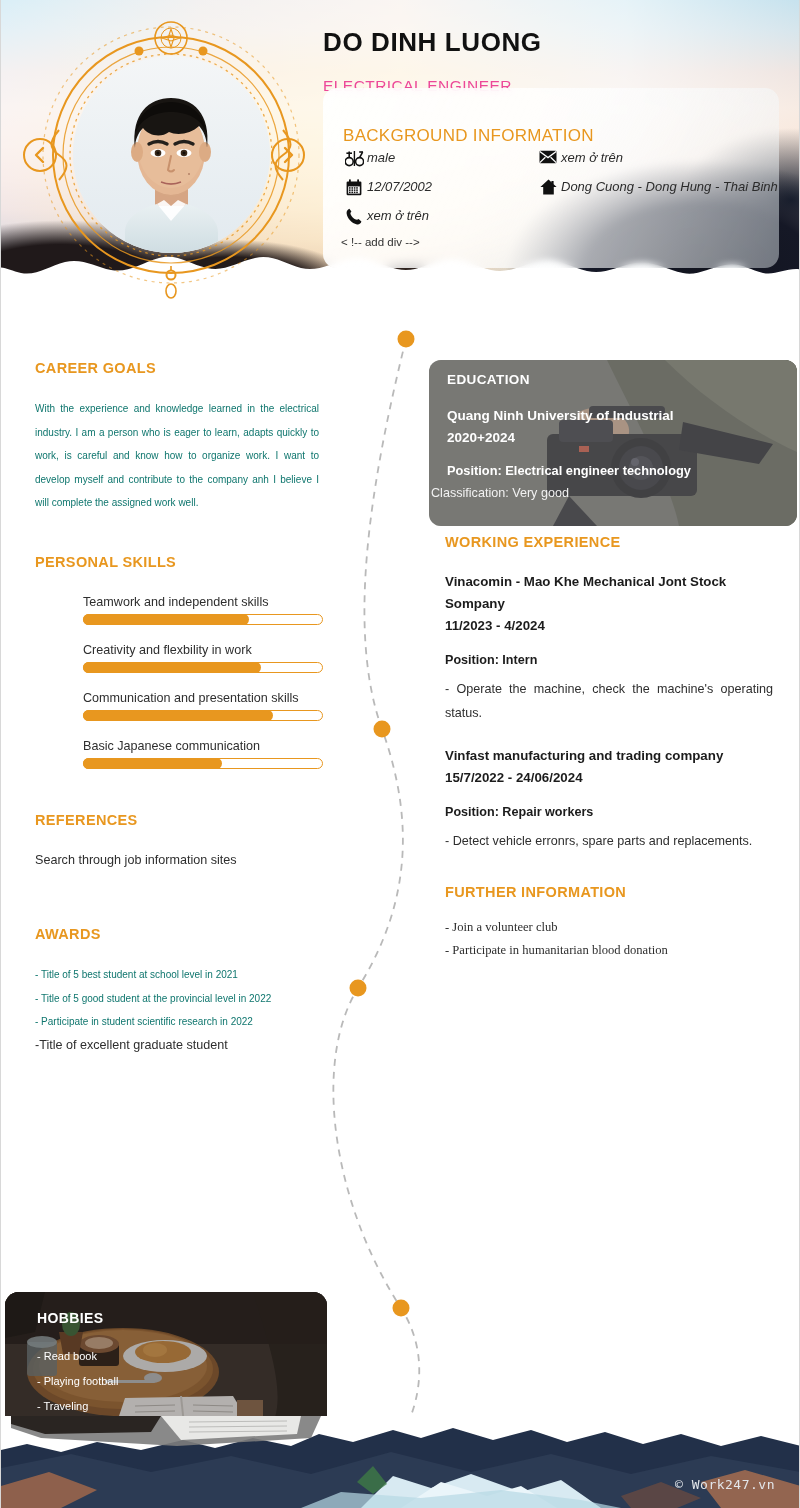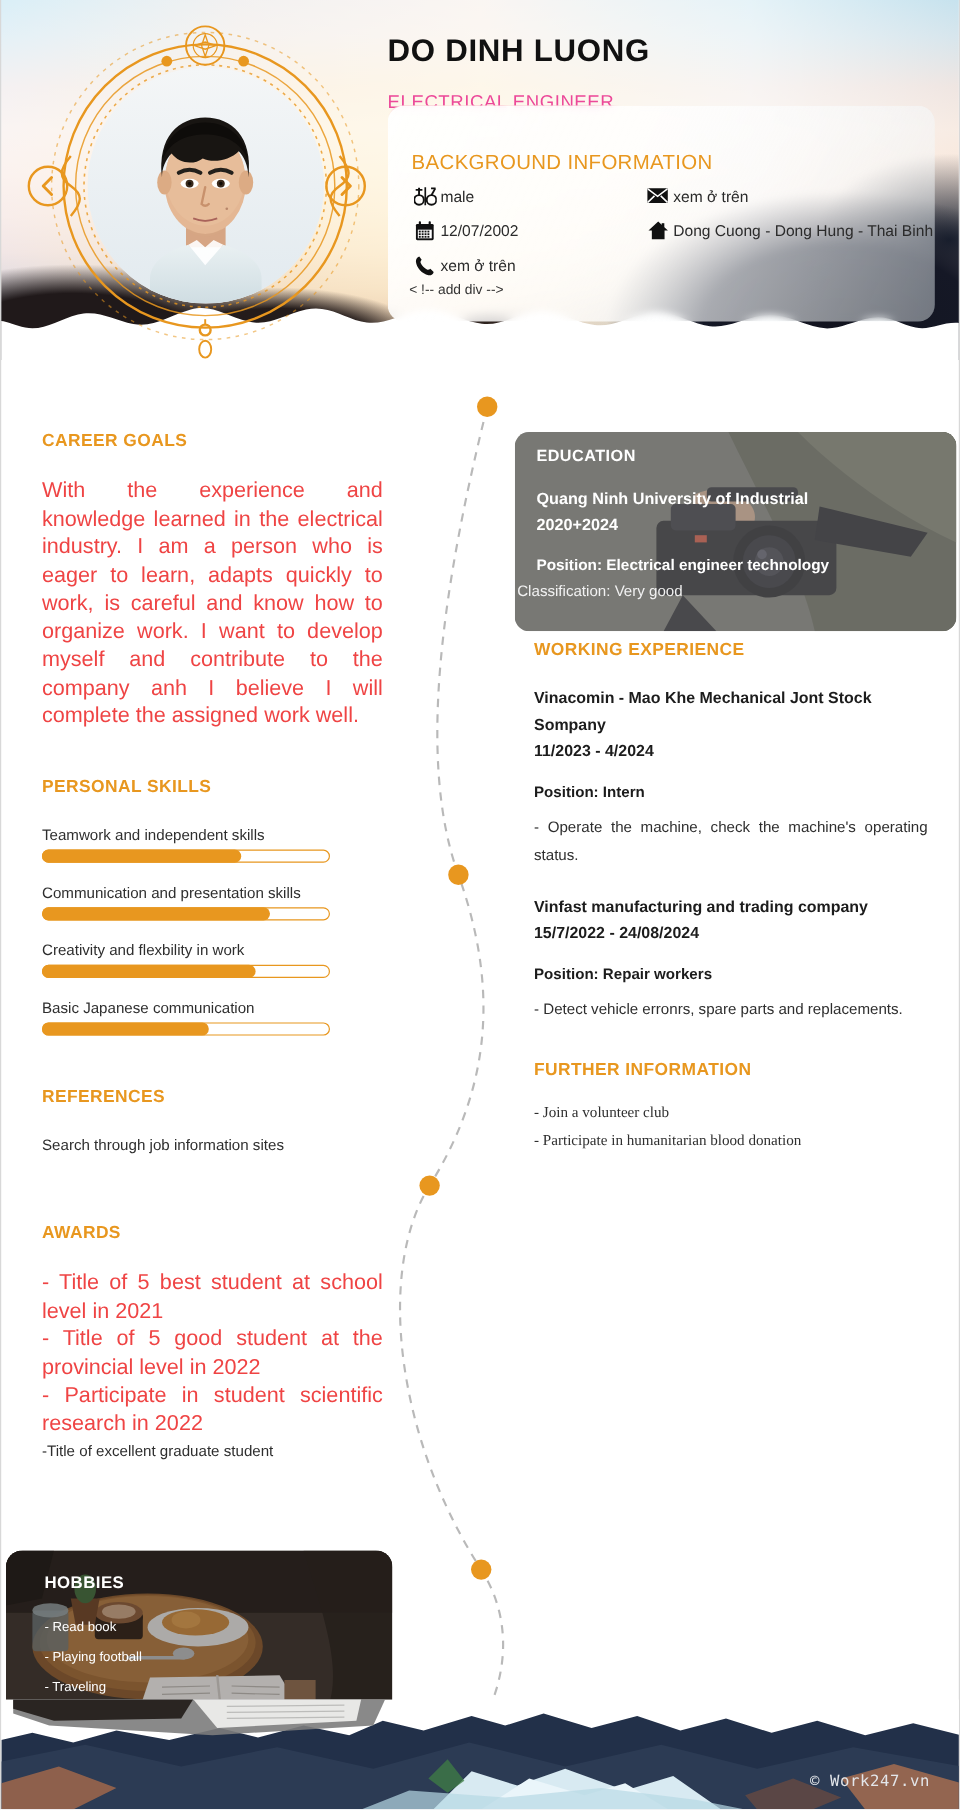--- a/index.html
+++ b/index.html
@@ -84,41 +84,41 @@
     backdrop-filter: blur(3px);
   }
   .info-title {
     position: absolute; left: 20px; top: 38px;
     font-size: 17px; font-weight: normal; color: #e8971f; letter-spacing: .3px;
   }
   .info-grid {
     position: absolute; left: 18px; top: 62px; width: 430px;
     display: grid; grid-template-columns: 194px 236px; row-gap: 3px;
   }
-  .info-row { display: flex; align-items: center; height: 26px; }
+  .info-row { display: flex; align-items: flex-start; height: 26px; font-style: italic; }
   .info-ico {
     width: 26px; flex: 0 0 26px; display: flex; align-items: center; justify-content: center;
     color: #161616;
   }
   .info-val { font-size: 13px; color: #2b2b2b; white-space: nowrap; }
   .add-div {
     position: absolute; left: 18px; top: 148px;
     font-size: 11.5px; color: #333;
   }
 
   
   .timeline { position: absolute; left: 0; top: 300px; width: 800px; height: 1150px; }
 
   
   .left-col { position: absolute; left: 34px; top: 360px; width: 284px; }
   .sec-title {
     font-size: 14.5px; font-weight: bold; color: #e8971f; letter-spacing: .35px;
   }
   .body-txt {
-    font-size: 18px; color: #ef4444; line-height: 23.5px; text-align: justify;
+    font-size: 10px; color: #0f766e; line-height: 23.5px; text-align: justify;
   }
   .body-left { font-size: 12.6px; color: #2e2e2e; line-height: 23.5px; }
 
   .skill-label { font-size: 12.6px; color: #2e2e2e; margin-bottom: 5px; }
   .skill-track {
     position: relative; height: 11px; width: 240px;
     border: 1.4px solid #e8971f; border-radius: 7px; background: #fff;
   }
   .skill-fill {
     position: absolute; left: -1px; top: -1px; height: 11px;
@@ -385,37 +385,37 @@
     <circle cx="400" cy="1008" r="8.5" fill="#e8971f"></circle>
   </svg>
 
   <div class="left-col">
 
     <div class="sec-title">CAREER GOALS</div>
     <div class="body-txt" style="margin-top:21px;">With the experience and knowledge learned in the electrical industry. I am a person who is eager to learn, adapts quickly to work, is careful and know how to organize work. I want to develop myself and contribute to the company anh I believe I will complete the assigned work well.</div>
 
     <div class="sec-title" style="margin-top:39px;">PERSONAL SKILLS</div>
 
-    <div style="margin-top:25px;">
+    <div style="margin-top:25px;margin-left:48px;">
       <div style="margin-bottom:18px;">
         <div class="skill-label">Teamwork and independent skills</div>
         <div class="skill-track">
           <div class="skill-fill" id="sf0" style="width: 165.6px;"></div>
+        </div>
+      </div>
+      <div style="margin-bottom:18px;">
+        <div class="skill-label">Creativity and flexbility in work</div>
+        <div class="skill-track">
+          <div class="skill-fill" id="sf2" style="width: 177.6px;"></div>
         </div>
       </div>
       <div style="margin-bottom:18px;">
         <div class="skill-label">Communication and presentation skills</div>
         <div class="skill-track">
           <div class="skill-fill" id="sf1" style="width: 189.6px;"></div>
-        </div>
-      </div>
-      <div style="margin-bottom:18px;">
-        <div class="skill-label">Creativity and flexbility in work</div>
-        <div class="skill-track">
-          <div class="skill-fill" id="sf2" style="width: 177.6px;"></div>
         </div>
       </div>
       <div>
         <div class="skill-label">Basic Japanese communication</div>
         <div class="skill-track">
           <div class="skill-fill" id="sf3" style="width: 139.2px;"></div>
         </div>
       </div>
     </div>
 
@@ -516,21 +516,21 @@
 
     <div style="margin-top:21px;">
       <div class="job-name">Vinacomin - Mao Khe Mechanical Jont Stock Sompany</div>
       <div class="job-date">11/2023 - 4/2024</div>
       <div class="job-pos" style="margin-top:16px;">Position: Intern</div>
       <div class="job-desc" style="margin-top:11px;">- Operate the machine, check the machine's operating status.</div>
     </div>
 
     <div style="margin-top:20px;">
       <div class="job-name">Vinfast manufacturing and trading company</div>
-      <div class="job-date">15/7/2022 - 24/08/2024</div>
+      <div class="job-date">15/7/2022 - 24/06/2024</div>
       <div class="job-pos" style="margin-top:16px;">Position: Repair workers</div>
       <div class="job-desc" style="margin-top:11px;">- Detect vehicle erronrs, spare parts and replacements.</div>
     </div>
 
     <div class="sec-title" style="margin-top:30px;">FURTHER INFORMATION</div>
     <div style="margin-top:16px;font-family:Liberation Serif, serif;">
       <div class="fi-item">- Join a volunteer club</div>
       <div class="fi-item">- Participate in humanitarian blood donation</div>
     </div>
   </div>

